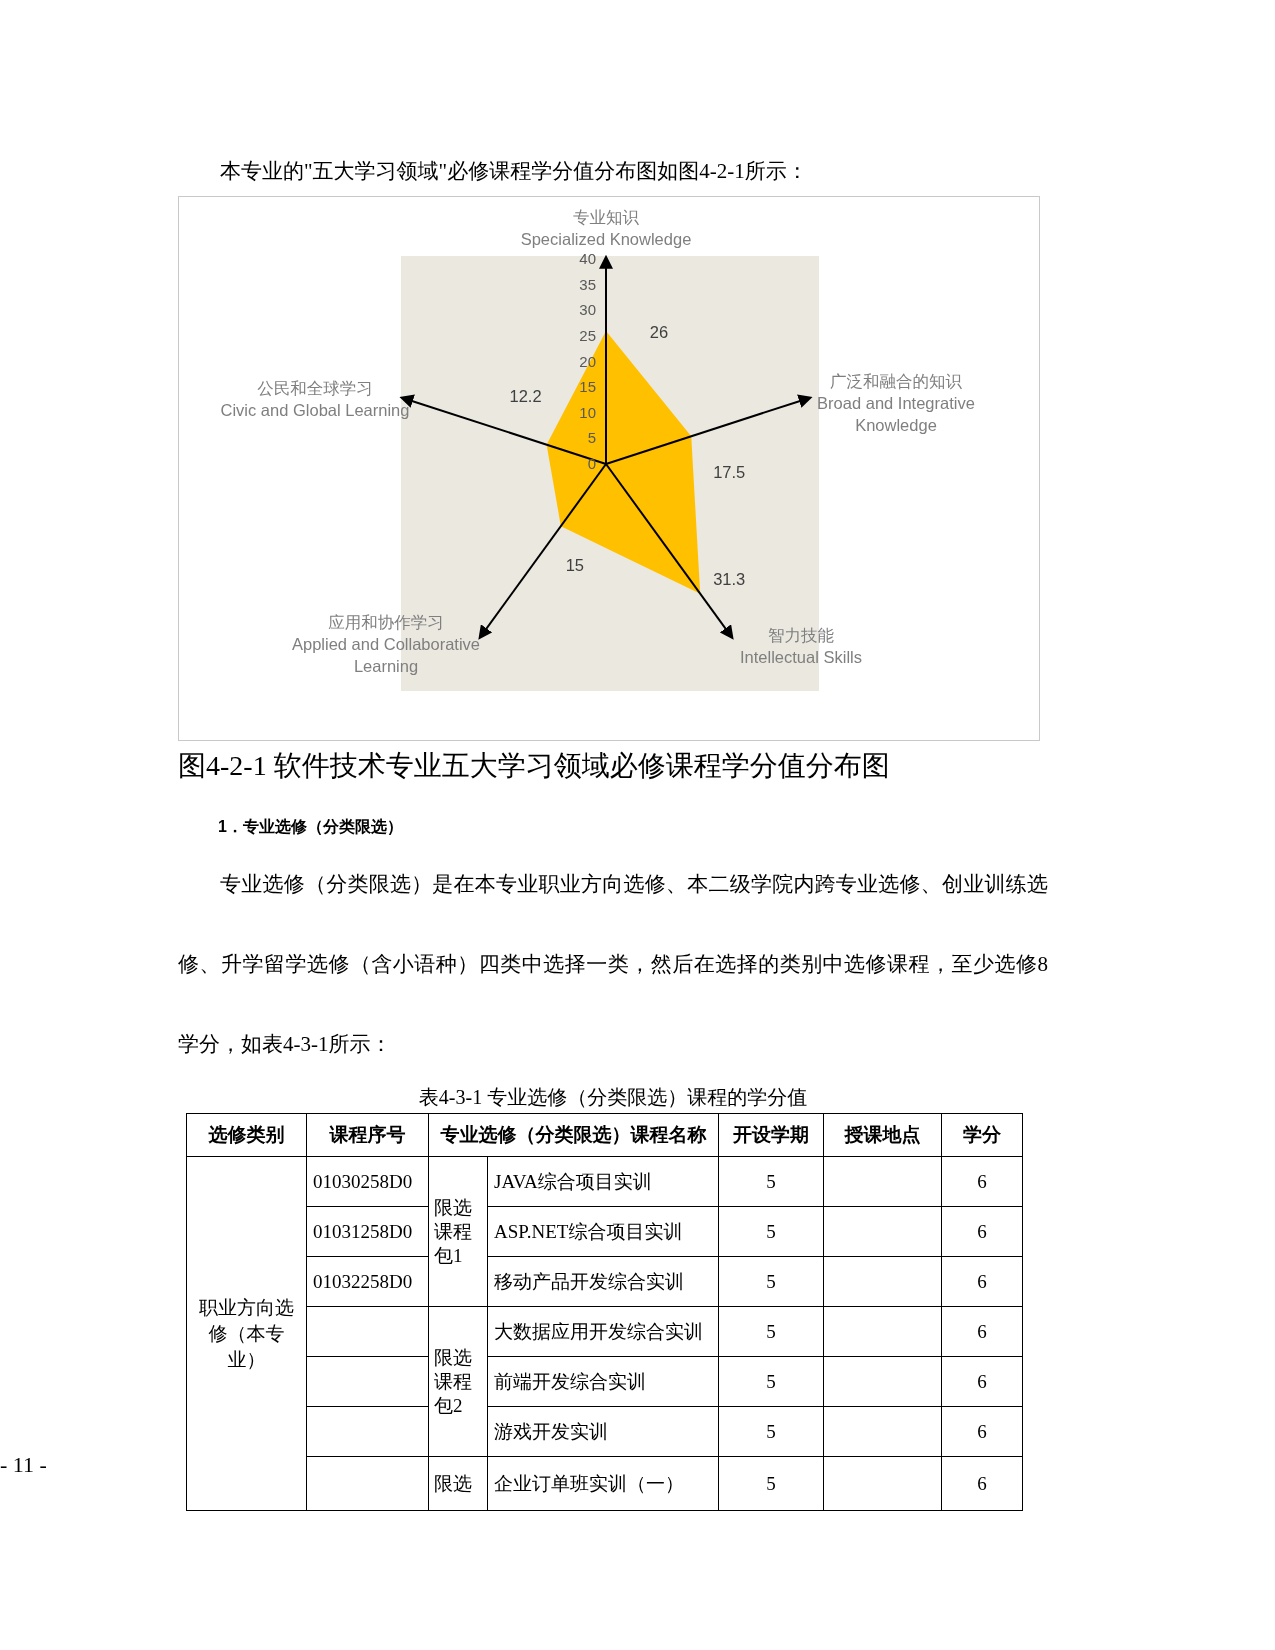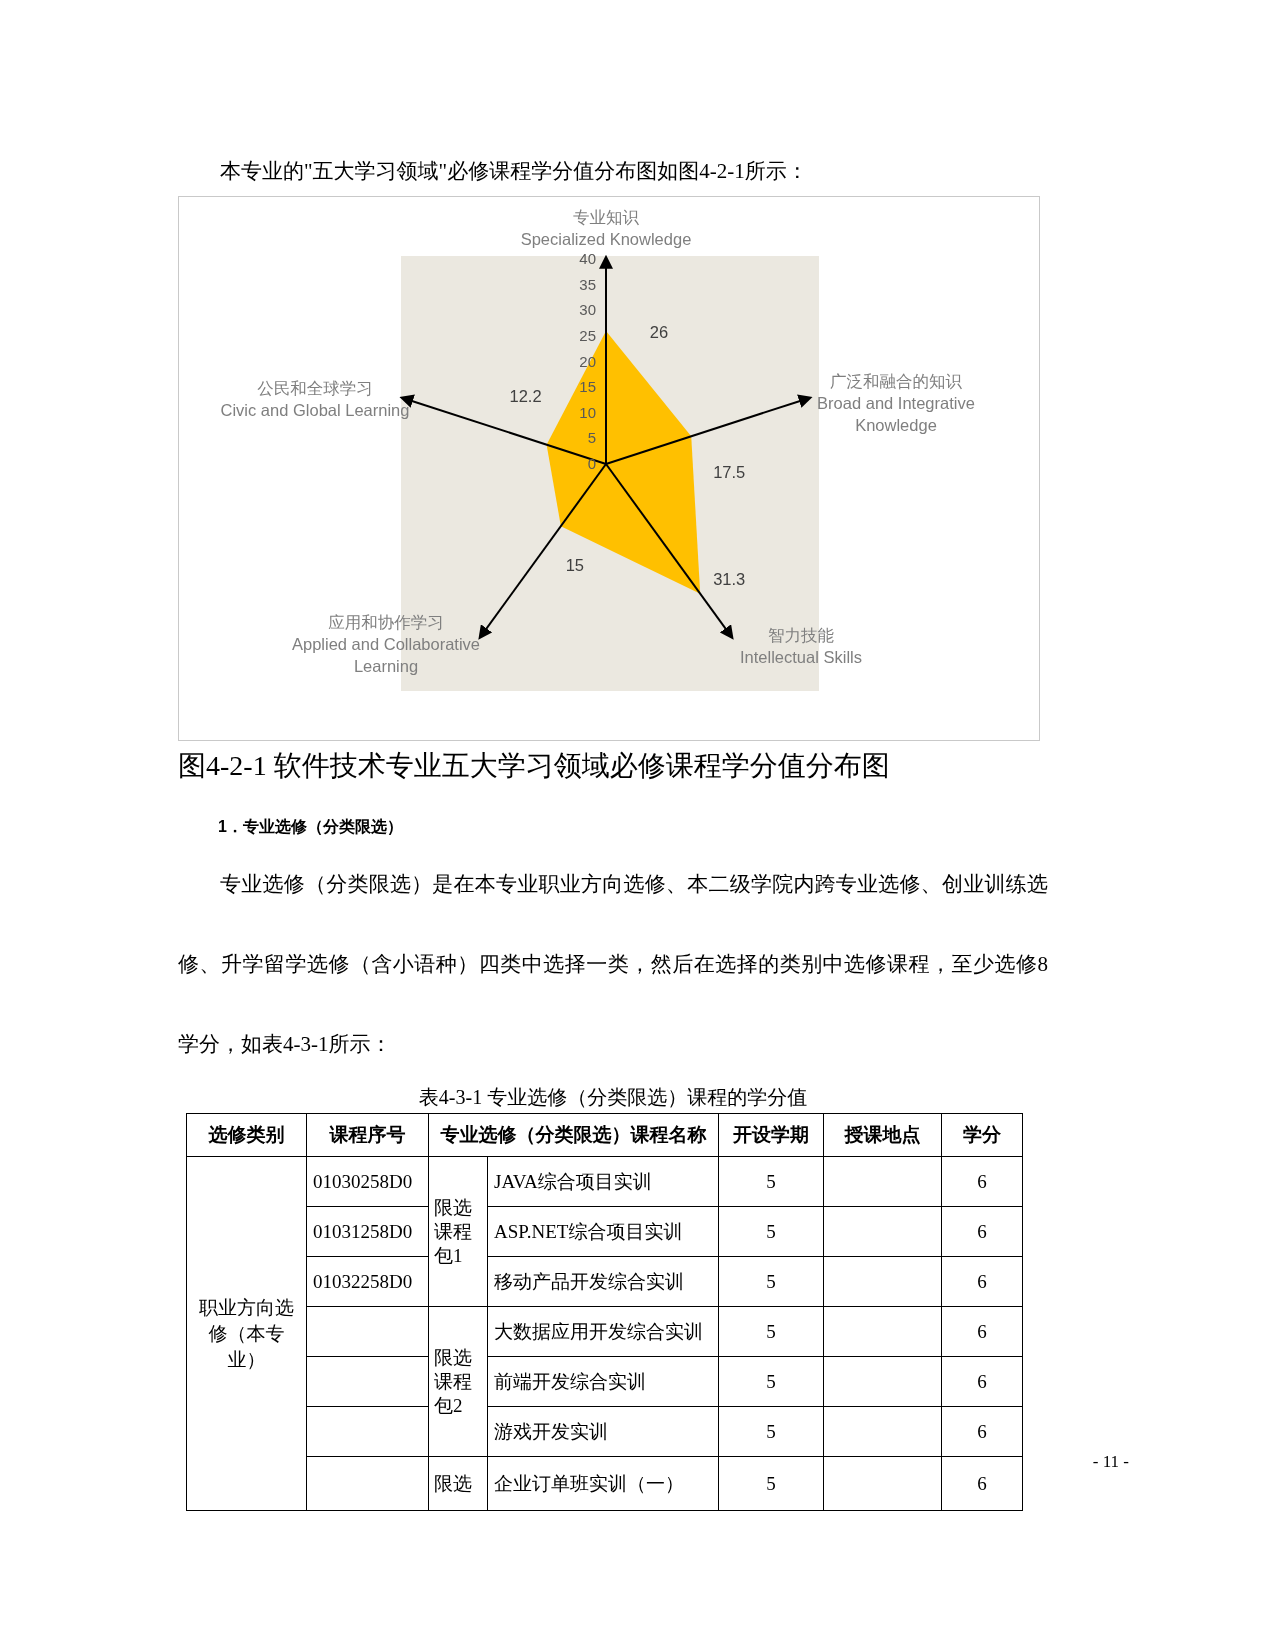--- a/index.html
+++ b/index.html
@@ -17,21 +17,21 @@
   .table-caption{margin:0;font-size:20px;text-align:center;}
   .table-wrap{margin:2px 0 0 8px;}
   table{border-collapse:collapse;table-layout:fixed;width:836px;font-size:19px;}
   th,td{border:1px solid #000;padding:2px 6px;overflow:hidden;vertical-align:middle;}
   th{font-weight:bold;text-align:center;height:38px;}
   td{height:45px;}
   td.cat{font-weight:normal;text-align:center;}
   td.grp{text-align:left;padding:4px 5px;line-height:24px;}
   td.code,td.course{text-align:left;}
   td.sem,td.cred{text-align:center;}
-  .page-number{position:absolute;left:0;top:1452px;width:1129px;text-align:right;font-size:17px;}
+  .page-number{position:absolute;left:0;top:1452px;width:1129px;text-align:left;font-size:22px;}
 </style>
 </head>
 <body>
 
 <div class="content">
   <p class="intro">本专业的"五大学习领域"必修课程学分值分布图如图4-2-1所示：</p>
 
   <div class="chart-box">
     <svg id="radar-svg" viewBox="0 0 860 543" width="860" height="543">
         <defs>

